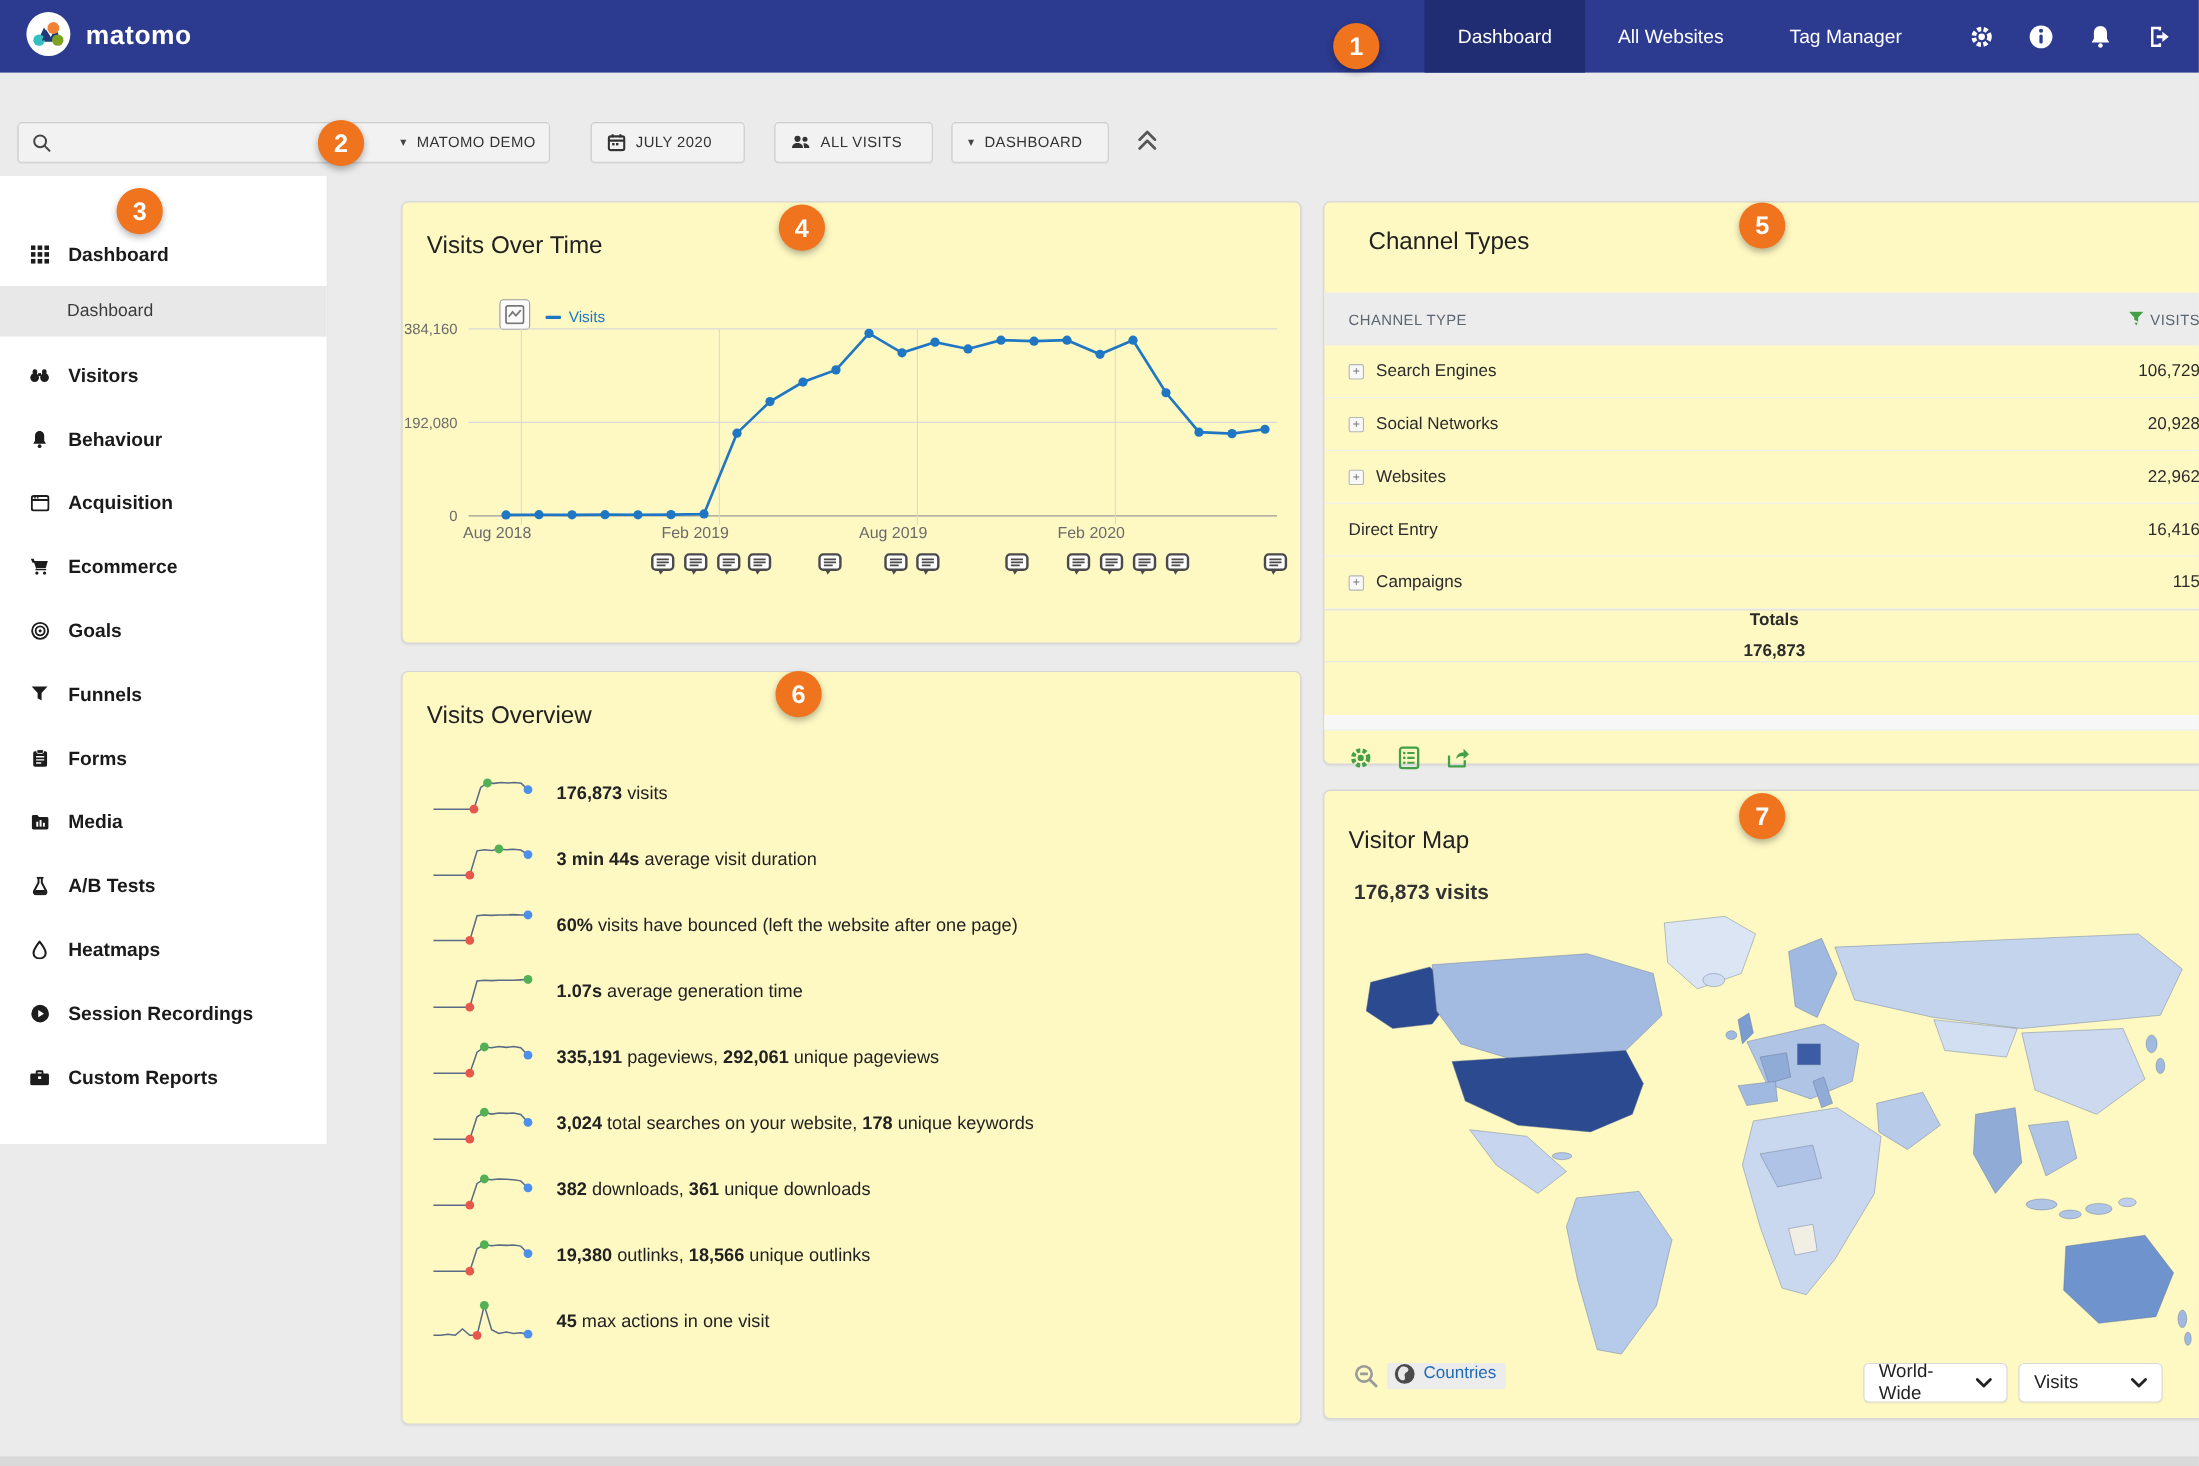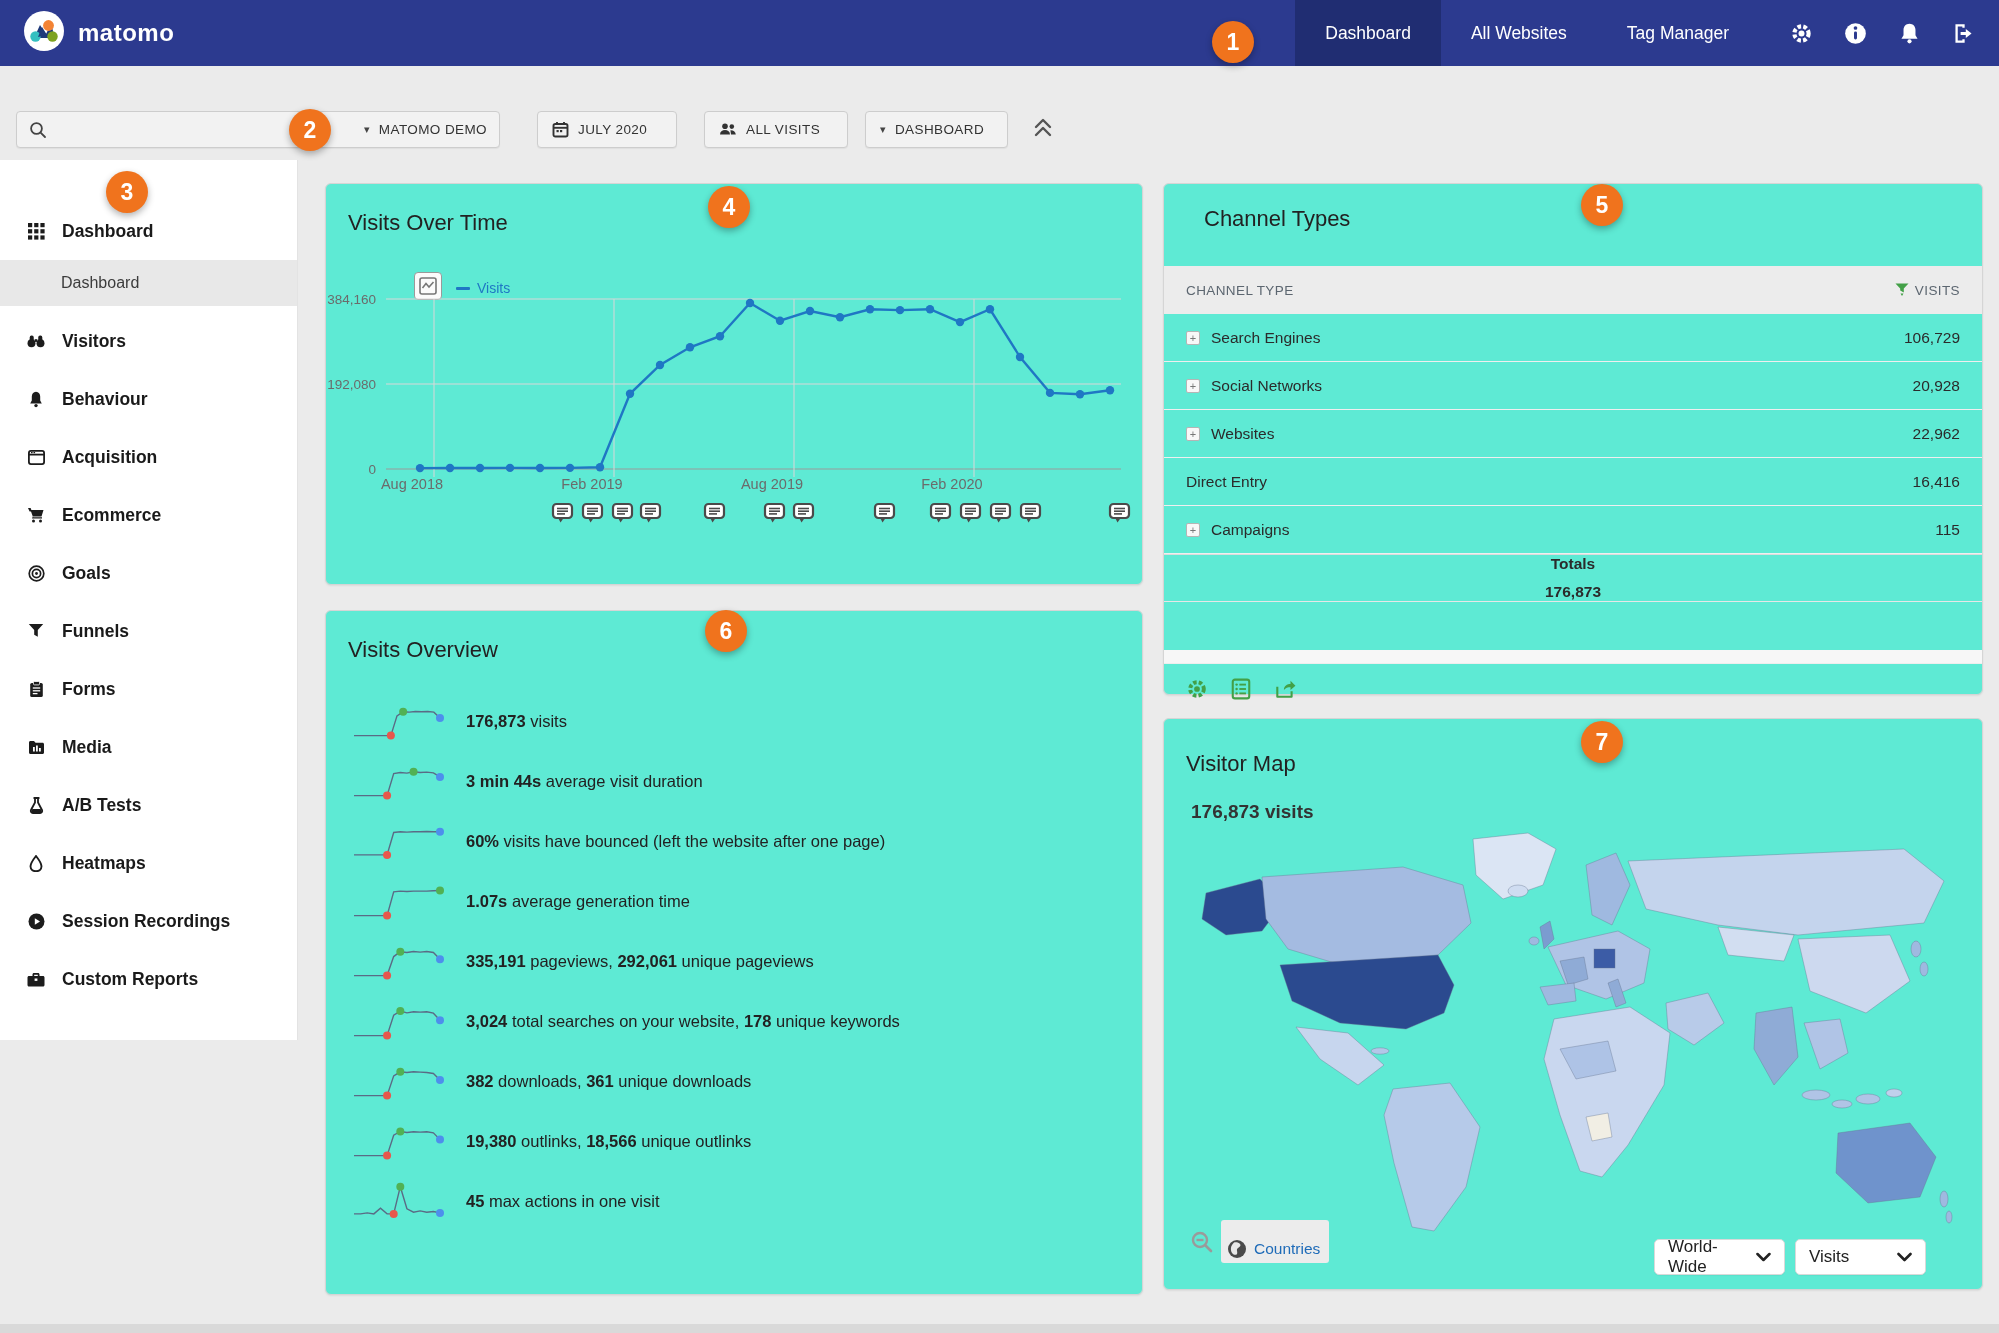--- a/index.html
+++ b/index.html
@@ -25,21 +25,21 @@
   .collapse-ic { position:absolute; left:1032px; top:116px; cursor:pointer; }
 
   
   .sidebar { position:absolute; left:0; top:160px; width:298px; height:880px; background:#fff; border-right:1px solid #e3e3e3; }
   .side-header { display:flex; align-items:center; gap:17px; height:46px; margin-top:48px; padding-left:27px; font-size:17.5px; font-weight:bold; color:#1a1a1a; cursor:pointer; }
   .side-sub { height:46px; margin-top:6px; display:flex; align-items:center; padding-left:61px; font-size:16px; color:#3c3c3c; background:#e8e8e8; cursor:pointer; }
   .side-item { display:flex; align-items:center; gap:17px; height:46px; margin-top:12px; padding-left:27px; font-size:17.5px; font-weight:bold; color:#1a1a1a; cursor:pointer; }
   .side-item .ic, .side-header .ic { width:18px; height:18px; display:flex; align-items:center; justify-content:center; }
 
   
-  .card { position:absolute; background:#5eead4; border:1px solid #d5d5d5; border-radius:6px; box-shadow:0 1px 2px rgba(0,0,0,.07); }
+  .card { position:absolute; background:#fef9c3; border:1px solid #d5d5d5; border-radius:6px; box-shadow:0 1px 2px rgba(0,0,0,.07);margin-left:40px; }
   .card h2 { font-size:22px; font-weight:normal; color:#222; }
   #card-vot   { left:325px; top:183px;  width:818px; height:402px; }
   #card-chan  { left:1163px; top:183px; width:820px; height:512px; }
   #card-ov    { left:325px; top:610px;  width:818px; height:685px; }
   #card-map   { left:1163px; top:718px; width:820px; height:572px; }
   #card-vot h2 { position:absolute; left:22px; top:26px; }
   #card-chan h2 { position:absolute; left:40px; top:22px; }
   #card-ov h2 { position:absolute; left:22px; top:26px; }
   #card-map h2 { position:absolute; left:22px; top:32px; }
 
@@ -64,21 +64,21 @@
 
   
   #ov-rows { position:absolute; left:24px; top:80px; width:770px; }
   .ov-row { display:flex; align-items:center; min-height:60px; }
   .ov-row svg { flex:0 0 96px; }
   .ov-text { margin-left:20px; font-size:16.5px; color:#222; line-height:22px; max-width:610px; }
 
   
   .map-visits { position:absolute; left:27px; top:82px; font-size:19px; font-weight:bold; color:#333; }
   .map-controls-l { position:absolute; left:26px; bottom:26px; display:flex; align-items:center; gap:7px; }
-  .countries-chip { display:flex; align-items:center; gap:7px; background:#ececec; padding:19px 9px 4px 6px; border-radius:3px; cursor:pointer; }
+  .countries-chip { display:flex; align-items:center; gap:7px; background:#ececec; padding:0 9px 4px 6px; border-radius:3px; cursor:pointer; }
   .countries-chip a { color:#1e6bb8; font-size:15.5px; text-decoration:none; }
   .map-selects { position:absolute; right:56px; bottom:14px; display:flex; gap:10px; }
   .mselect { width:131px; height:36px; background:#fff; border:1px solid #d9d9d9; border-radius:5px; display:flex; align-items:center; justify-content:space-between; padding:0 13px; font-size:17px; color:#222; cursor:pointer; box-shadow:0 1px 1px rgba(0,0,0,.04); }
 
   
   .badge { position:absolute; width:42px; height:42px; border-radius:50%; background:#f0731d; color:#fff; font-size:23px; font-weight:bold; display:flex; align-items:center; justify-content:center; transform:translate(-50%,-50%); box-shadow:0 3px 7px rgba(0,0,0,.3); z-index:50; }
 
   .bottom-strip { position:absolute; left:0; bottom:0; width:100%; height:9px; background:#d9d9d9; }
 </style>
 </head>

